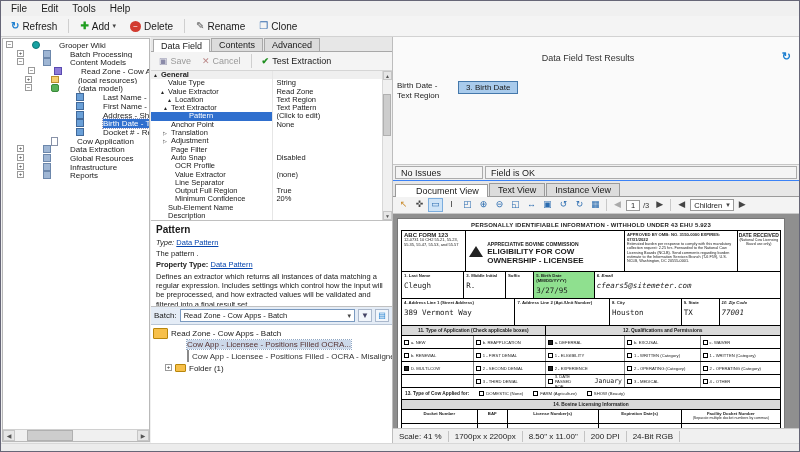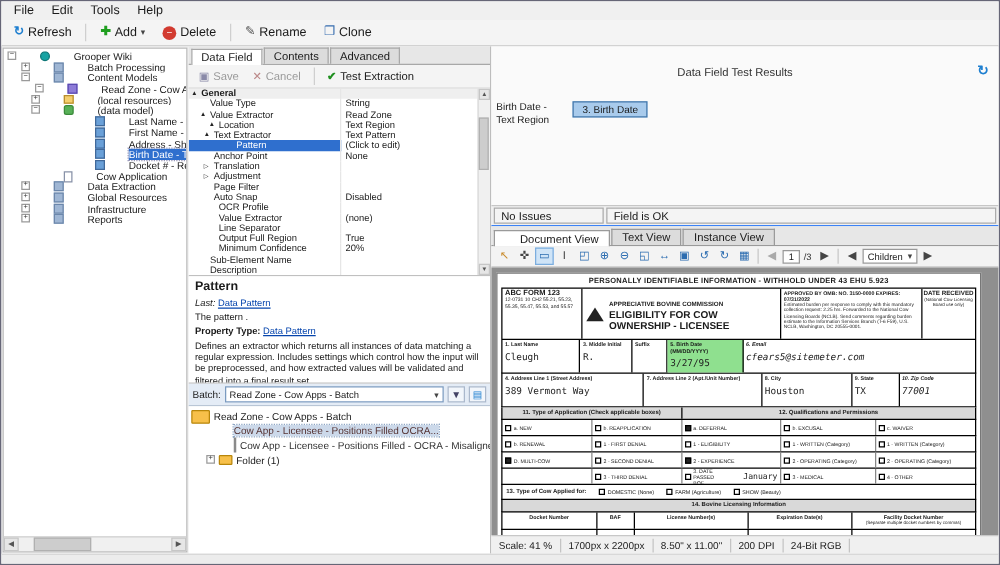--- a/index.html
+++ b/index.html
@@ -469,21 +469,21 @@
           <span class="sbtn">▲</span>
           <span class="vtrack">
               <span class="vthumb"></span>
             </span>
           <span class="sbtn">▼</span>
         </div>
       </div>
 
       <div class="help">
         <h3>Pattern</h3>
-        <div class="row"><i>Last:</i> <span class="link">Data Pattern</span></div>
+        <div class="row"><i>Type:</i> <span class="link">Data Pattern</span></div>
         <div class="row">The pattern .</div>
         <div class="row"><b>Property Type:</b> <span class="link">Data Pattern</span></div>
         <div class="row">Defines an extractor which returns all instances of data matching a regular expression. Includes settings which control how the input will be preprocessed, and how extracted values will be validated and filtered into a final result set.</div>
       </div>
 
       <div class="bhdr">
         <span>Batch:</span>
         <span class="combo">
           <span>Read Zone - Cow Apps - Batch</span>
           <span class="caret">▾</span>

